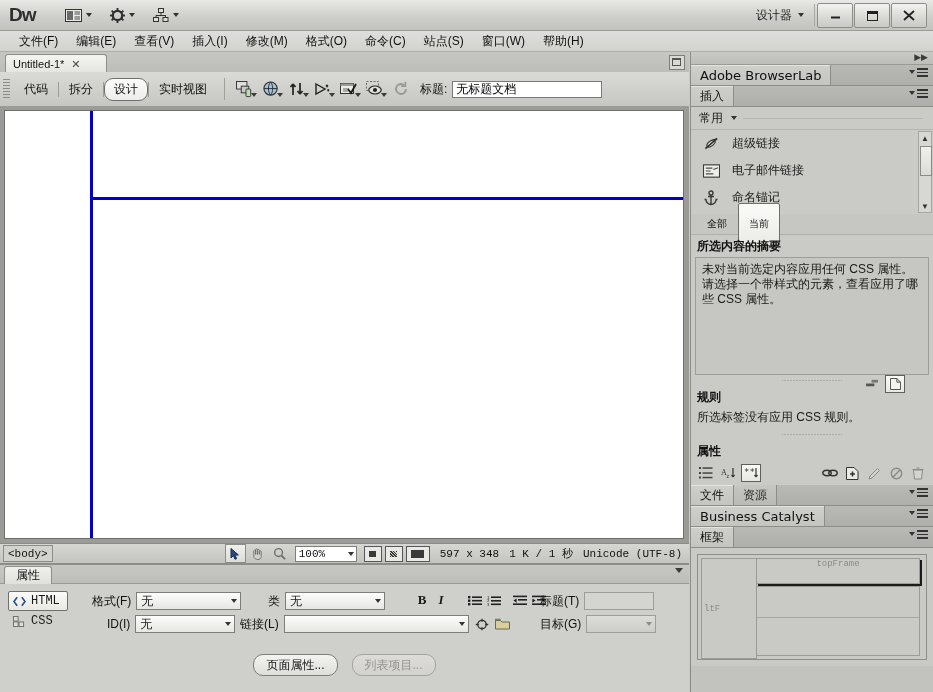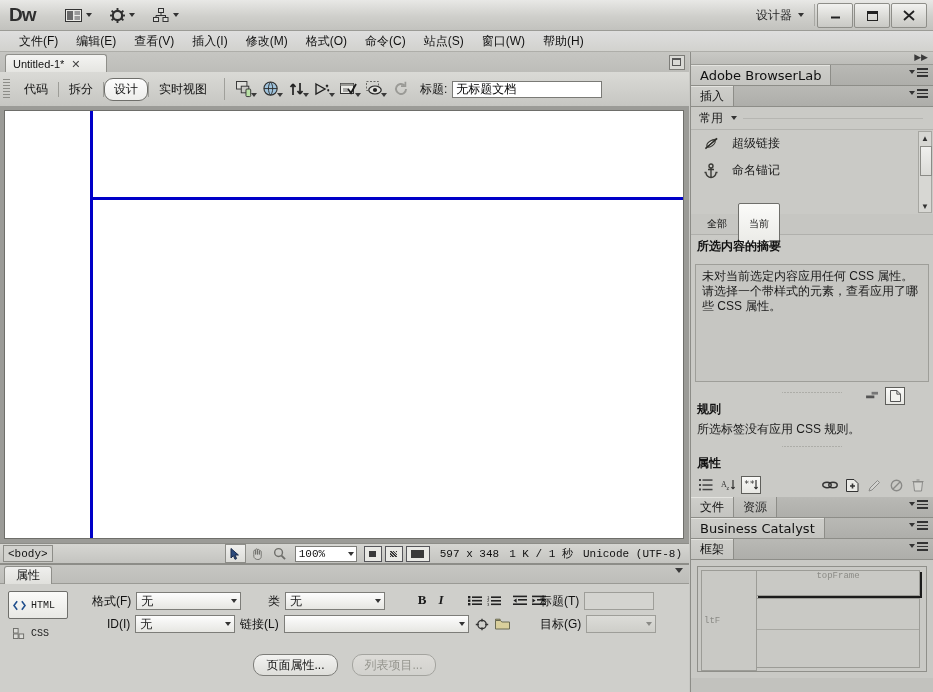--- a/index.html
+++ b/index.html
@@ -178,22 +178,22 @@
     display:flex;align-items:center;font-size:12px;color:#111;cursor:default;
   }
   .prop-collapse{
     position:absolute;right:6px;top:3px;width:0;height:0;
     border-left:4px solid transparent;border-right:4px solid transparent;
     border-top:5px solid #3a3a3a;cursor:default;
   }
   .prop-body{position:relative;height:108px;background:#cfcfcb;}
   .hcbtns{position:absolute;left:8px;top:7px;width:60px;}
   .hcbtn{
-    height:28px;display:flex;align-items:center;gap:5px;padding:0 4px;
-    font-family:"Liberation Mono","DejaVu Sans Mono",monospace;font-size:10px;color:#1a1a1a;
+    height:20px;display:flex;align-items:center;gap:5px;padding:0 4px;
+    font-family:"Liberation Mono","DejaVu Sans Mono",monospace;font-size:12px;color:#1a1a1a;
     border:1px solid transparent;cursor:default;box-sizing:border-box;
   }
   .hcbtn.sel{
     background:linear-gradient(#fbfbf9,#e8e8e4);
     border:1px solid #6f6f6b;border-radius:2px;
   }
   .prow{position:absolute;display:flex;align-items:center;gap:5px;}
   .plabel{font-size:12px;color:#111;white-space:nowrap;}
   .psel{
     height:18px;box-sizing:border-box;background:linear-gradient(#fdfdfd,#e6e6e2);
@@ -283,21 +283,21 @@
     height:20px;display:flex;align-items:center;gap:0;padding-left:5px;
     background:#c6c6c2;border-bottom:1px solid #b0b0ac;
   }
   .subtab{
     height:17px;padding:12px 10px;display:flex;align-items:center;
     font-size:10px;color:#111;border:1px solid transparent;cursor:default;
   }
   .subtab.sel{background:linear-gradient(#fbfbf9,#eaeae6);border:1px solid #6f6f6b;border-radius:2px;}
   .sect-title{font-size:12px;font-weight:bold;color:#111;padding:3px 0 2px 6px;}
   .sect-white{
-    margin:7px 4px;background:#c6c6c2;border:1px solid #9e9e99;
+    margin:0 4px;background:#c6c6c2;border:1px solid #9e9e99;
     box-sizing:border-box;padding:4px 6px;font-size:12px;line-height:15px;color:#1a1a1a;
   }
   .dots{height:7px;background-image:radial-gradient(circle,#8f8f8a 1px,transparent 1px);
         background-size:3px 3px;background-repeat:repeat-x;background-position:center;
         width:60px;margin:2px auto;}
   .sect2{padding:2px 6px 4px 6px;font-size:12px;color:#1a1a1a;line-height:15px;}
   .iconrow{display:flex;align-items:center;gap:4px;padding:2px 6px 3px 6px;}
   .irico{width:18px;height:16px;display:flex;align-items:center;justify-content:center;cursor:default;}
   .irico.boxed{border:1px solid #5f5f5b;background:linear-gradient(#fafaf8,#e7e7e3);}
   .irico.dim{opacity:.42;}
@@ -717,20 +717,30 @@
             <svg width="17" height="15" viewBox="0 0 18 16">
               <path d="M4 11.5 C6 7 10.5 4 14 3.5" fill="none" stroke="#4a4a46" stroke-width="1.6"></path>
               <ellipse cx="8.5" cy="8" rx="5" ry="2.6" transform="rotate(-37 8.5 8)" fill="#e8e8e4" stroke="#3a3a36" stroke-width="1.2"></ellipse>
               <path d="M2.5 13.5 L15 2.5" stroke="#2a2a26" stroke-width="1.6"></path>
             </svg>
           </span>
           <span>超级链接</span>
         </div>
         <div class="ins-item">
           <span class="insico">
+            <svg width="17" height="14" viewBox="0 0 18 14">
+              <rect x="0.5" y="0.5" width="17" height="13" fill="#ededE9" stroke="#3a3a36" stroke-width="1.2"></rect>
+              <path d="M3 4h7M3 7h5M3 10h8" stroke="#4a4a46" stroke-width="1.3"></path>
+              <path d="M11 5.5 L16 3.5" stroke="#4a4a46" stroke-width="1.1"></path>
+            </svg>
+          </span>
+          <span>电子邮件链接</span>
+        </div>
+        <div class="ins-item">
+          <span class="insico">
             <svg width="16" height="16" viewBox="0 0 16 16">
               <circle cx="8" cy="3" r="2" fill="none" stroke="#3a3a36" stroke-width="1.4"></circle>
               <path d="M8 5v9M3 9.5a5 5 0 0 0 10 0M3.5 9.5h-2M12.5 9.5h2M5 6.5h6" fill="none" stroke="#3a3a36" stroke-width="1.4"></path>
             </svg>
           </span>
           <span>命名锚记</span>
         </div>
         <div class="vscroll">
           <span class="sarrow">▲</span>
           <span class="sthumb"></span>

